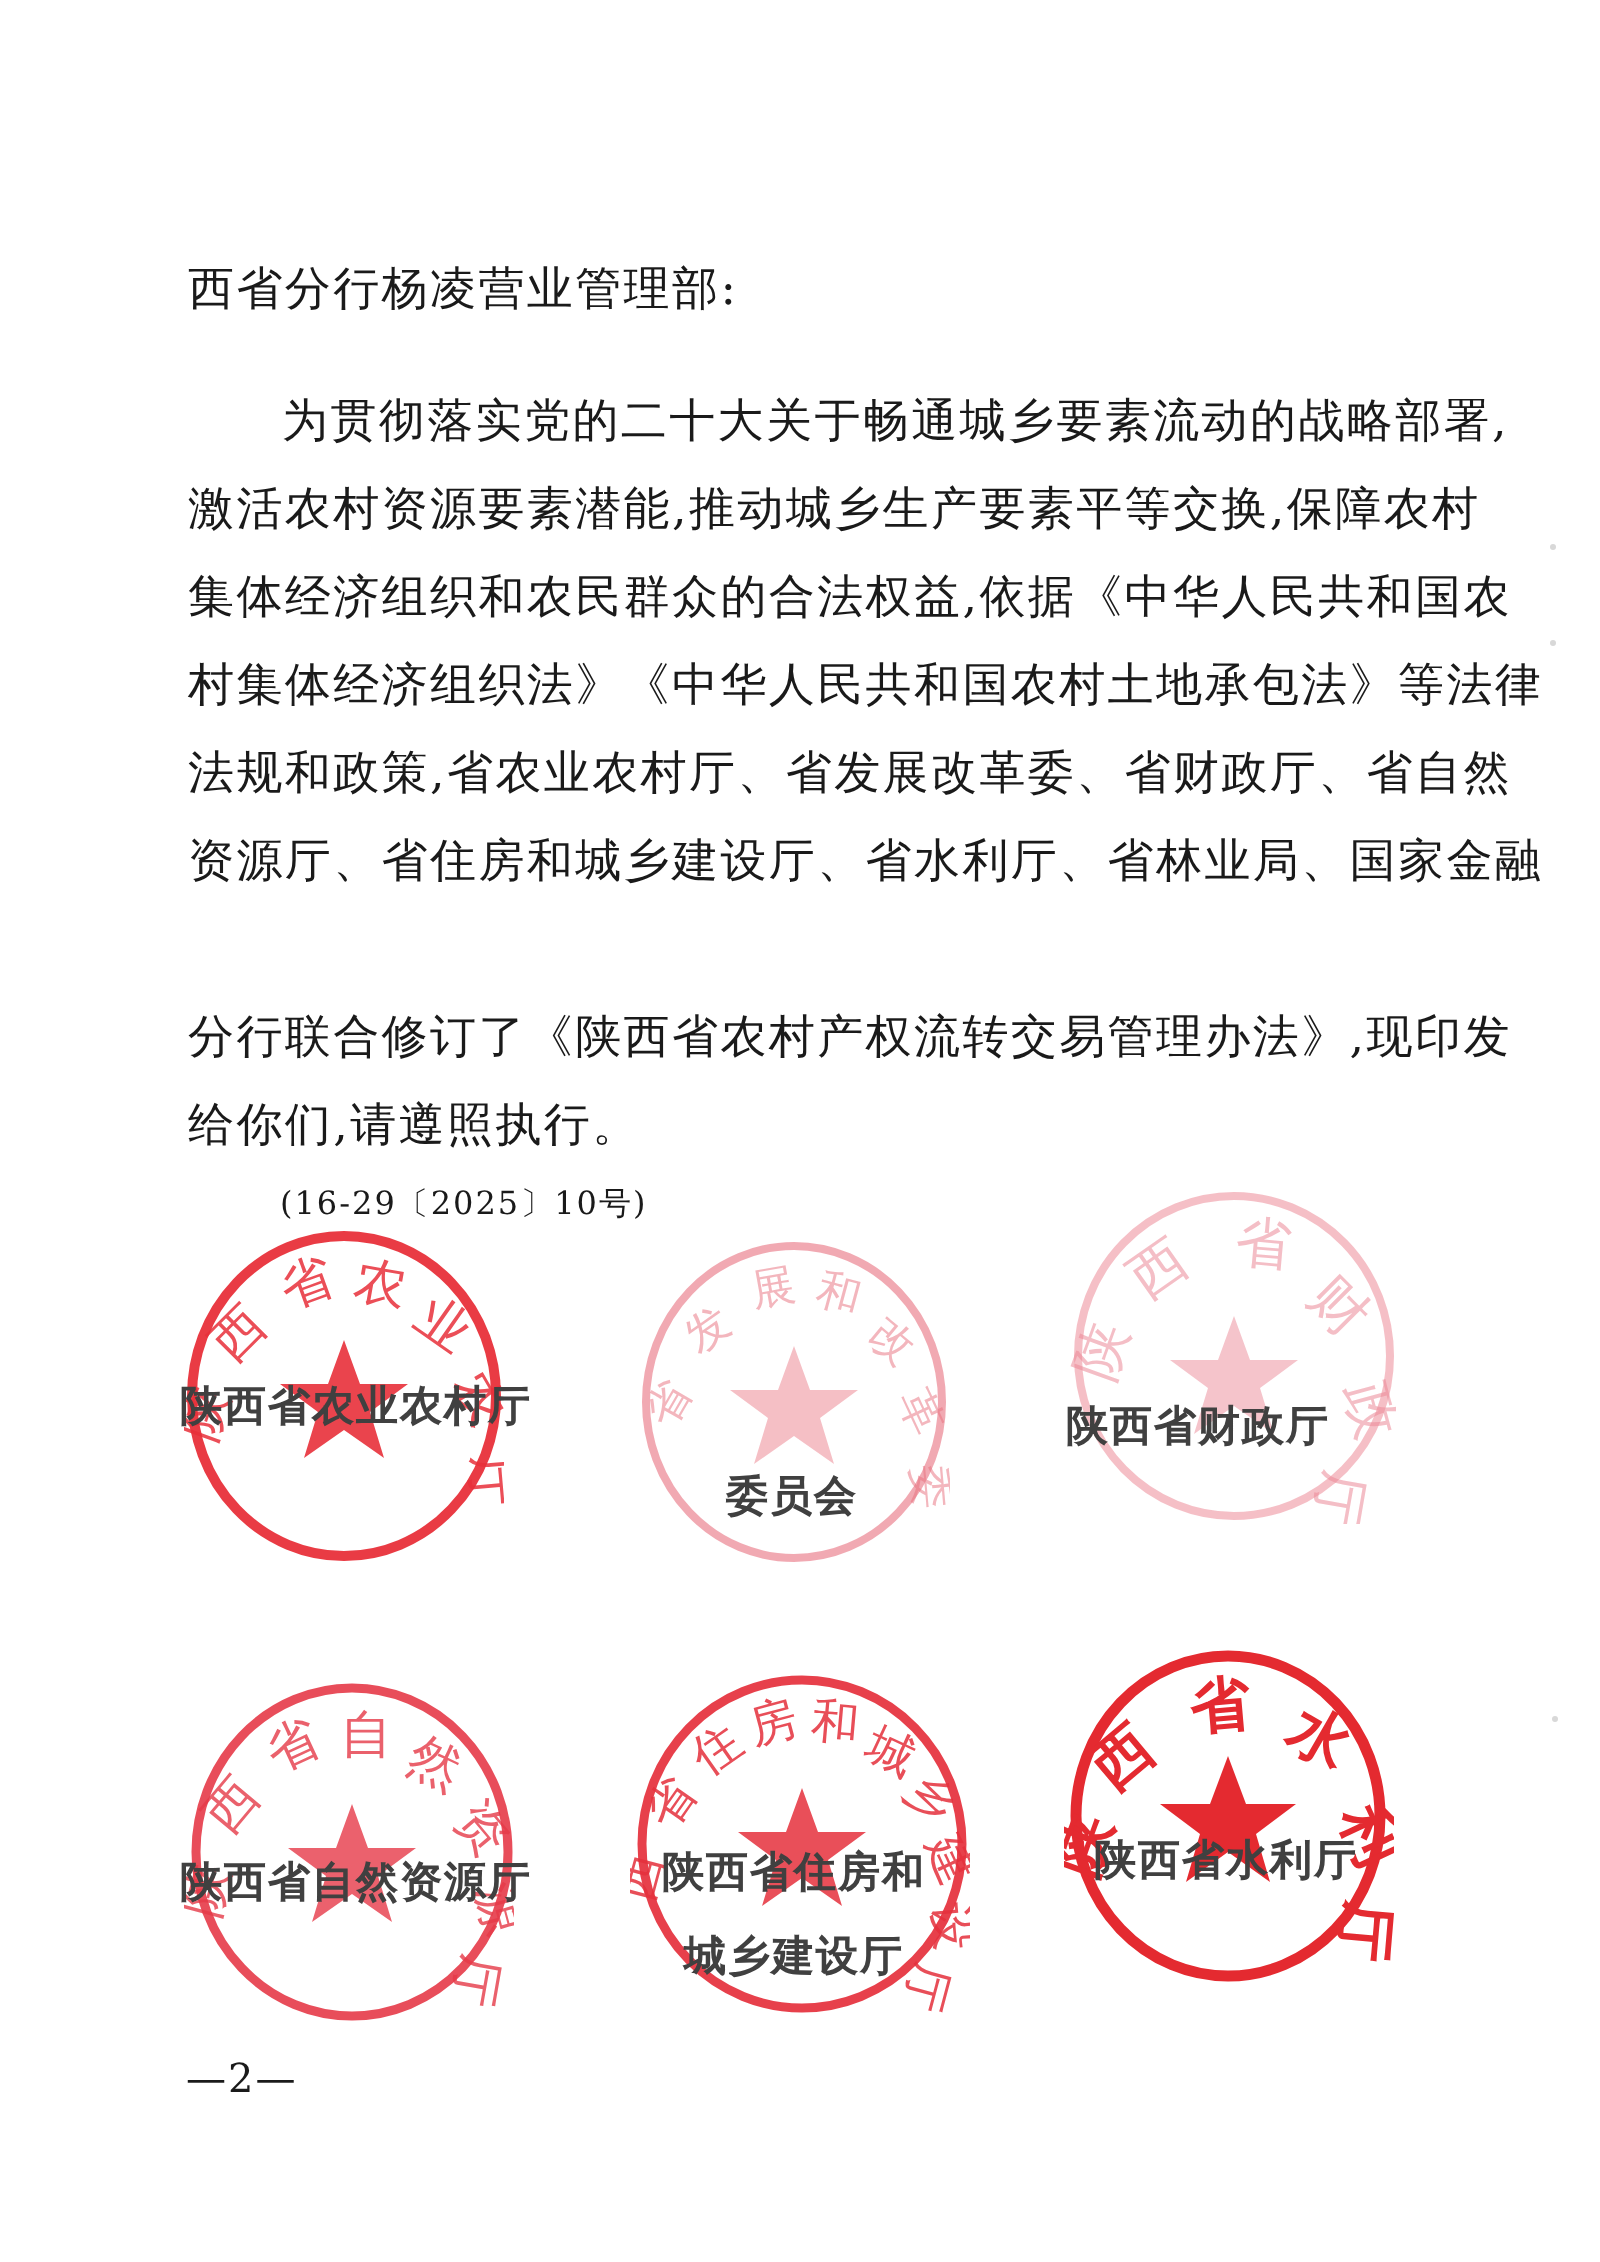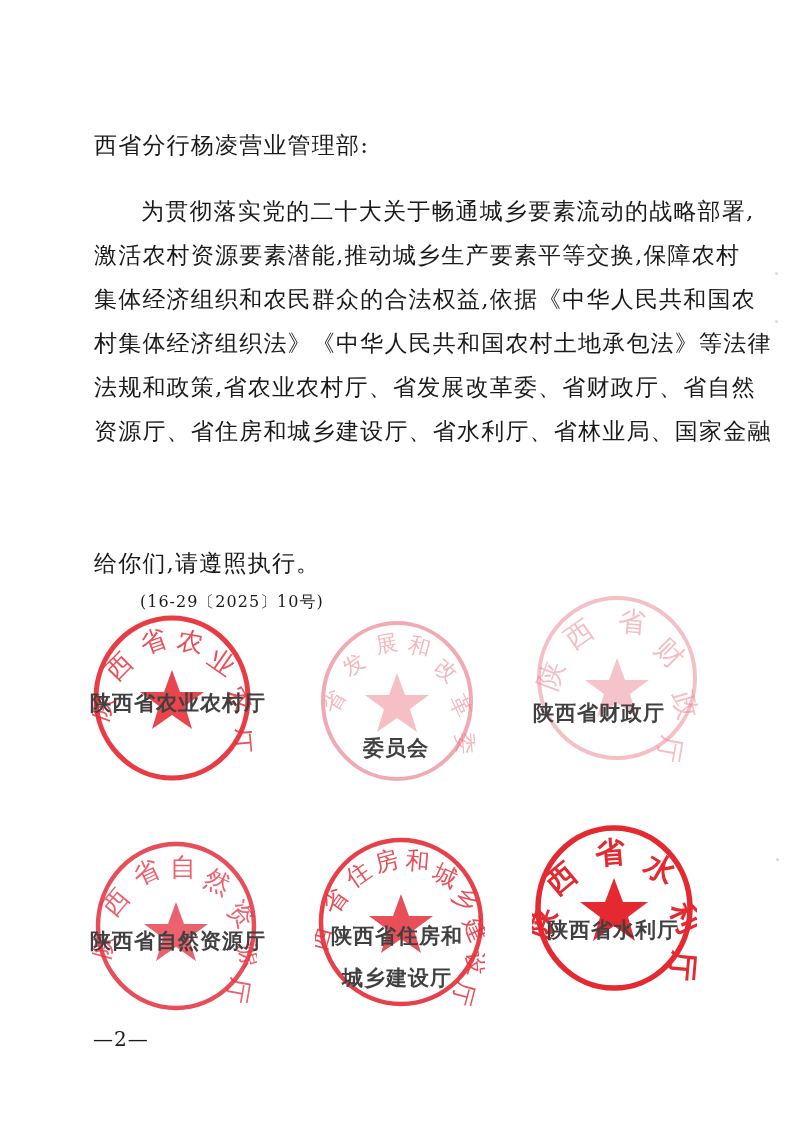--- a/index.html
+++ b/index.html
@@ -23,20 +23,21 @@
 <div class="page">
 
   <div class="line" style="top:130px">西省分行杨凌营业管理部:</div>
 
   <div class="line indent" style="top:196px">为贯彻落实党的二十大关于畅通城乡要素流动的战略部署,</div>
   <div class="line" style="top:284px">集体经济组织和农民群众的合法权益,依据《中华人民共和国农</div>
   <div class="line" style="top:240px">激活农村资源要素潜能,推动城乡生产要素平等交换,保障农村</div>
   <div class="line" style="top:328px">村集体经济组织法》《中华人民共和国农村土地承包法》等法律</div>
   <div class="line" style="top:372px">法规和政策,省农业农村厅、省发展改革委、省财政厅、省自然</div>
   <div class="line" style="top:416px">资源厅、省住房和城乡建设厅、省水利厅、省林业局、国家金融</div>
+  <div class="line" style="top:504px">分行联合修订了《陕西省农村产权流转交易管理办法》,现印发</div>
   <div class="line" style="top:548px">给你们,请遵照执行。</div>
 
   <div class="docno" style="top:592px">(16-29〔2025〕10号)</div>
 
   <div class="stamp" style="left:92px; top:612px; width:160px; height:170px;">
     <svg width="160" height="170" viewBox="0 0 160 170">
       <g fill="none" stroke="#e8303a" opacity="0.95">
         <ellipse cx="80" cy="86" rx="76" ry="80" stroke-width="5"></ellipse>
       </g>
       <polygon fill="#e8303a" opacity="0.9" points="80,58 88,80 112,80 93,94 100,117 80,103 60,117 67,94 48,80 72,80"></polygon>

